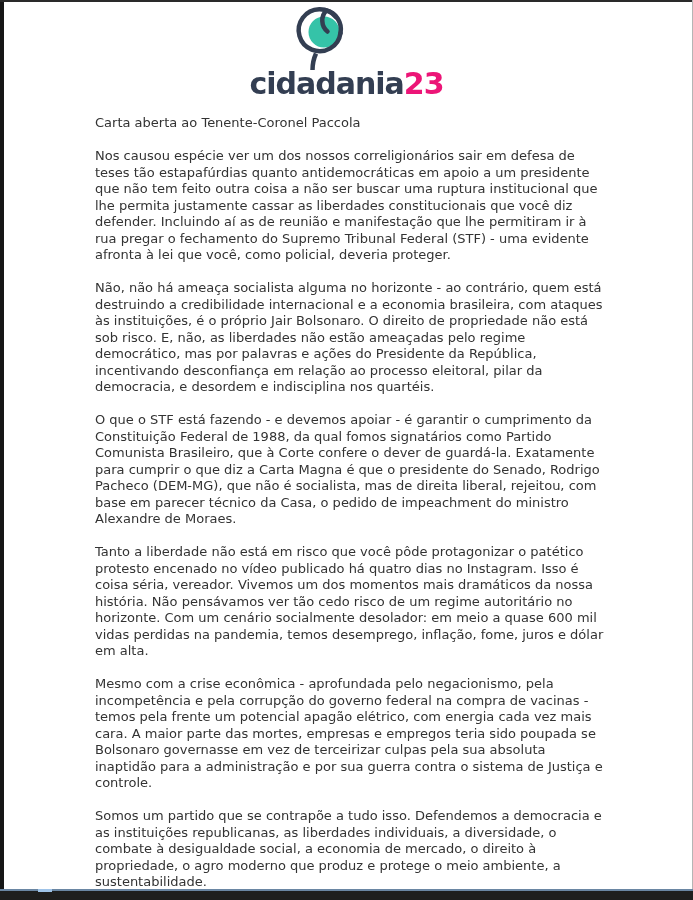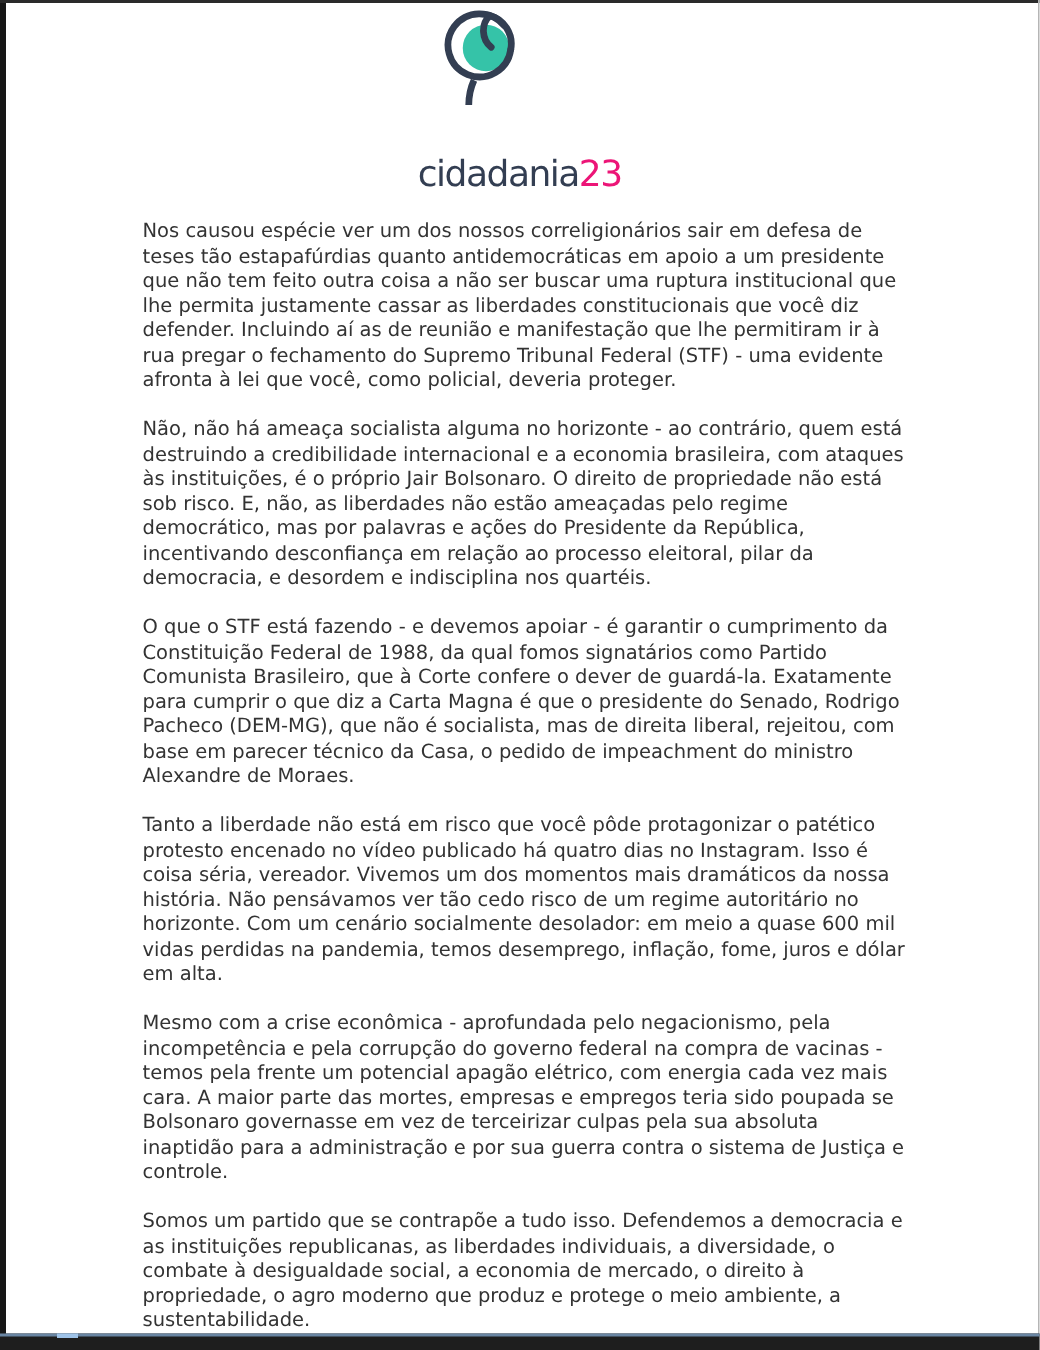--- a/index.html
+++ b/index.html
@@ -32,22 +32,22 @@
     background: #9fc3e8;
   }
 
   
   .logo-block {
     padding-top: 6px;
     display: flex; flex-direction: column; align-items: center;
   }
   .logo-icon { margin-bottom: -7px; margin-left: -58px; }
   .logo-wordmark {
-    font-size: 24px; font-weight: 400; letter-spacing: -1px;
-    color: #333e52; line-height: 34px; margin-top: 32px;
+    font-size: 30px; font-weight: 700; letter-spacing: -1px;
+    color: #333e52; line-height: 34px;
   }
   .logo-wordmark .num { color: #ec1577; }
 
   
   .letter {
     margin: 14px 83px 0 95px;
     color: #333333;
     font-size: 13px;
     line-height: 16.5px;
     text-align: left;
@@ -67,20 +67,21 @@
       <circle cx="45" cy="26" r="15.5" fill="#35c3a8"></circle>
       <path d="M 57 11 A 21 21 0 1 0 61.5 27" fill="none" stroke="#333e52" stroke-width="4.5" stroke-linecap="round"></path>
       <path d="M 61.5 27 C 63.5 17 57 6.5 47.5 4.5 C 41.5 10 42 20.5 48.5 25.5" fill="none" stroke="#333e52" stroke-width="4.5" stroke-linecap="round"></path>
       <path d="M 37 47.5 C 34.5 53 33.5 58 33.5 64" fill="none" stroke="#333e52" stroke-width="4.5"></path>
     </svg>
   </span>
   <span class="logo-wordmark"><span>cidadania</span><span class="num">23</span></span>
 </div>
 
 <div class="letter">
+  <p>Carta aberta ao Tenente-Coronel Paccola</p>
   <p>Nos causou espécie ver um dos nossos correligionários sair em defesa de teses tão estapafúrdias quanto antidemocráticas em apoio a um presidente que não tem feito outra coisa a não ser buscar uma ruptura institucional que lhe permita justamente cassar as liberdades constitucionais que você diz defender. Incluindo aí as de reunião e manifestação que lhe permitiram ir à rua pregar o fechamento do Supremo Tribunal Federal (STF) - uma evidente afronta à lei que você, como policial, deveria proteger.</p>
   <p>Não, não há ameaça socialista alguma no horizonte - ao contrário, quem está destruindo a credibilidade internacional e a economia brasileira, com ataques às instituições, é o próprio Jair Bolsonaro. O direito de propriedade não está sob risco. E, não, as liberdades não estão ameaçadas pelo regime democrático, mas por palavras e ações do Presidente da República, incentivando desconfiança em relação ao processo eleitoral, pilar da democracia, e desordem e indisciplina nos quartéis.</p>
   <p>O que o STF está fazendo - e devemos apoiar - é garantir o cumprimento da Constituição Federal de 1988, da qual fomos signatários como Partido Comunista Brasileiro, que à Corte confere o dever de guardá-la. Exatamente para cumprir o que diz a Carta Magna é que o presidente do Senado, Rodrigo Pacheco (DEM-MG), que não é socialista, mas de direita liberal, rejeitou, com base em parecer técnico da Casa, o pedido de impeachment do ministro Alexandre de Moraes.</p>
   <p>Tanto a liberdade não está em risco que você pôde protagonizar o patético protesto encenado no vídeo publicado há quatro dias no Instagram. Isso é coisa séria, vereador. Vivemos um dos momentos mais dramáticos da nossa história. Não pensávamos ver tão cedo risco de um regime autoritário no horizonte. Com um cenário socialmente desolador: em meio a quase 600 mil vidas perdidas na pandemia, temos desemprego, inflação, fome, juros e dólar em alta.</p>
   <p>Mesmo com a crise econômica - aprofundada pelo negacionismo, pela incompetência e pela corrupção do governo federal na compra de vacinas - temos pela frente um potencial apagão elétrico, com energia cada vez mais cara. A maior parte das mortes, empresas e empregos teria sido poupada se Bolsonaro governasse em vez de terceirizar culpas pela sua absoluta inaptidão para a administração e por sua guerra contra o sistema de Justiça e controle.</p>
   <p><span>Somos um partido que se contrapõe a tudo isso. Defendemos a democracia e as instituições republicanas, as liberdades individuais, a diversidade, o combate à desigualdade social, a economia de mercado, o direito à propriedade, o agro moderno que produz e protege o meio ambiente, a sustentabilidade. </span></p>
 
 </div>
 
 <div class="frame-bottom">

